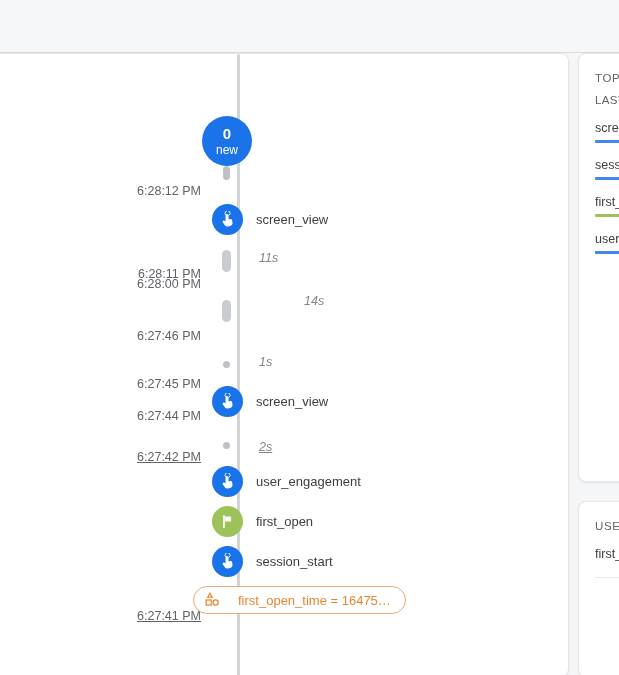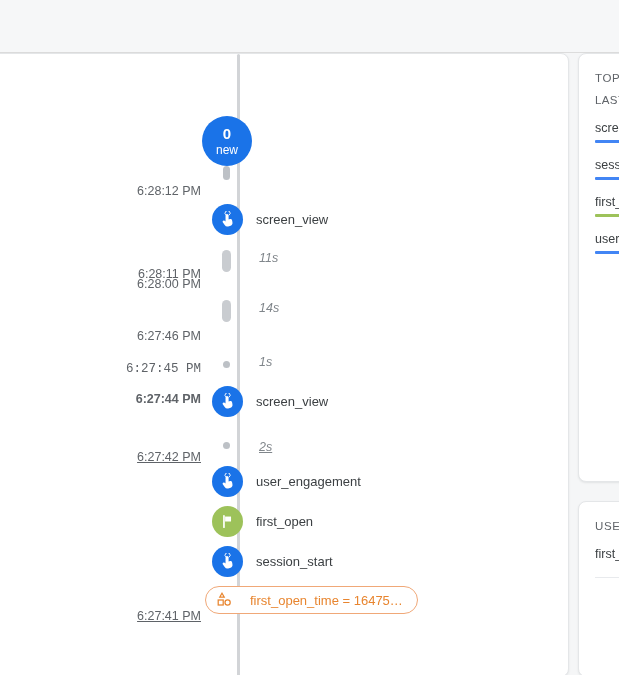--- a/index.html
+++ b/index.html
@@ -95,21 +95,21 @@
   }
   .gap-label {
     position: absolute; left: 268px;
     font-size: 12.5px; color: #80868b;
     font-style: italic;
     white-space: nowrap;
   }
 
   
   .chip {
-    position: absolute; left: 214px; top: 532px;
+    position: absolute; left: 202px; top: 532px;
     height: 26px;
     display: flex; align-items: center;
     padding: 0 14px 0 8px;
     border: 1px solid #f0a878;
     border-radius: 14px;
     background: #ffffff;
     z-index: 5;
   }
   .chip .chip-ico { width: 20px; height: 20px; flex: 0 0 20px; }
   .chip .chip-txt {
@@ -166,31 +166,31 @@
     <div class="new-bubble">
       <span class="num">0</span>
       <span class="lbl">new</span>
     </div>
 
     <div id="timestamps">
         <div class="ts" style="top: 130px;">6:28:12 PM</div>
         <div class="ts" style="top: 173px; margin-top: 40px;">6:28:11 PM</div>
         <div class="ts" style="top: 223px;">6:28:00 PM</div>
         <div class="ts" style="top: 275px;">6:27:46 PM</div>
-        <div class="ts" style="top: 308px; font-family: Liberation Mono, monospace;">6:27:45 PM</div>
-        <div class="ts" style="top: 338px; font-weight: bold;">6:27:44 PM</div>
+        <div class="ts" style="top: 323px;">6:27:45 PM</div>
+        <div class="ts" style="top: 355px;">6:27:44 PM</div>
         <div class="ts" style="top: 396px; text-decoration: underline;">6:27:42 PM</div>
         <div class="ts" style="top: 555px; text-decoration: underline;">6:27:41 PM</div>
       </div>
 
     <div id="gaps">
         <div class="gap-pill" style="top: 196px;"></div>
         <div class="gap-label" style="top: 197px;">11s</div>
         <div class="gap-pill" style="top: 246px;"></div>
-        <div class="gap-label" style="top: 247px;">14s</div>
+        <div class="gap-label" style="top: 240px; margin-left: 45px;">14s</div>
         <div class="gap-dot" style="top: 307px;"></div>
         <div class="gap-label" style="top: 301px;">1s</div>
         <div class="gap-dot" style="top: 388px;"></div>
         <div class="gap-label" style="top: 386px; text-decoration: underline;">2s</div>
       </div>
 
     <div id="events">
         <div class="node blue" style="top: 150px;">
           <span>
             <svg viewBox="0 0 24 24" width="18" height="18">

